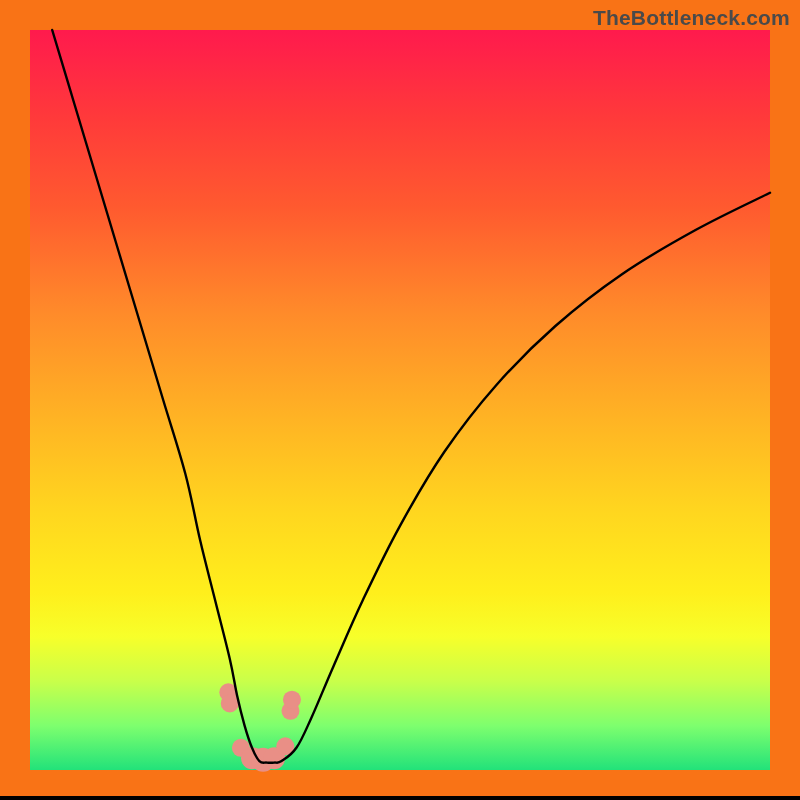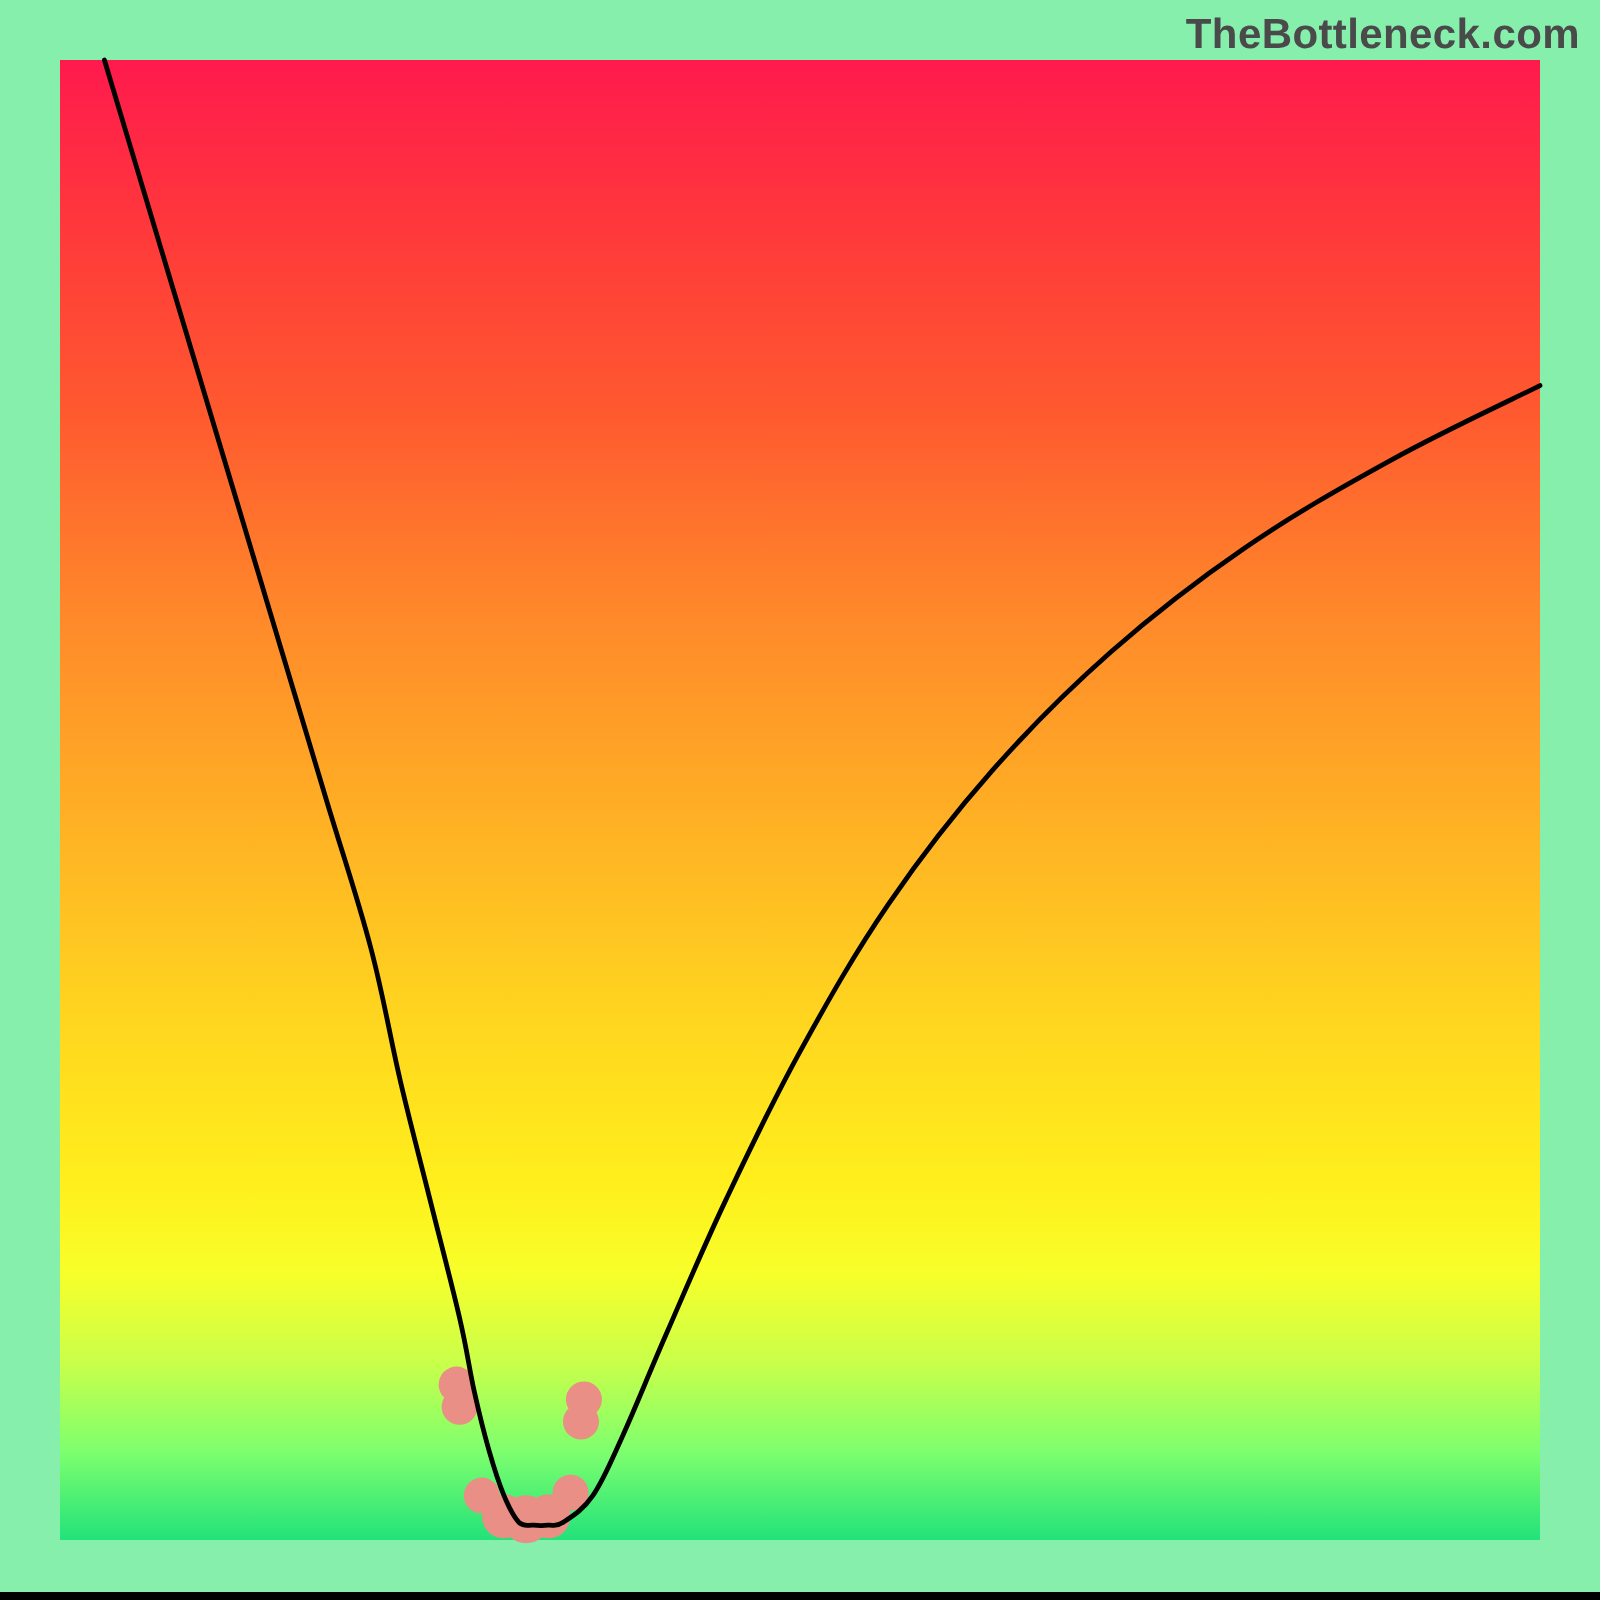--- a/index.html
+++ b/index.html
@@ -10,21 +10,21 @@
     background: #000;
     overflow: hidden;
     font-family: Arial, Helvetica, sans-serif;
   }
   .frame {
     position: absolute;
     left: 0;
     top: 0;
     width: 800px;
     height: 796px;
-    background: #86efac;
+    background: #f97316;
   }
   .plot {
     position: absolute;
     left: 30px;
     top: 30px;
     width: 740px;
     height: 740px;
     background: linear-gradient(to bottom,
       #ff1a4d 0%,
       #ff3a3a 12%,

